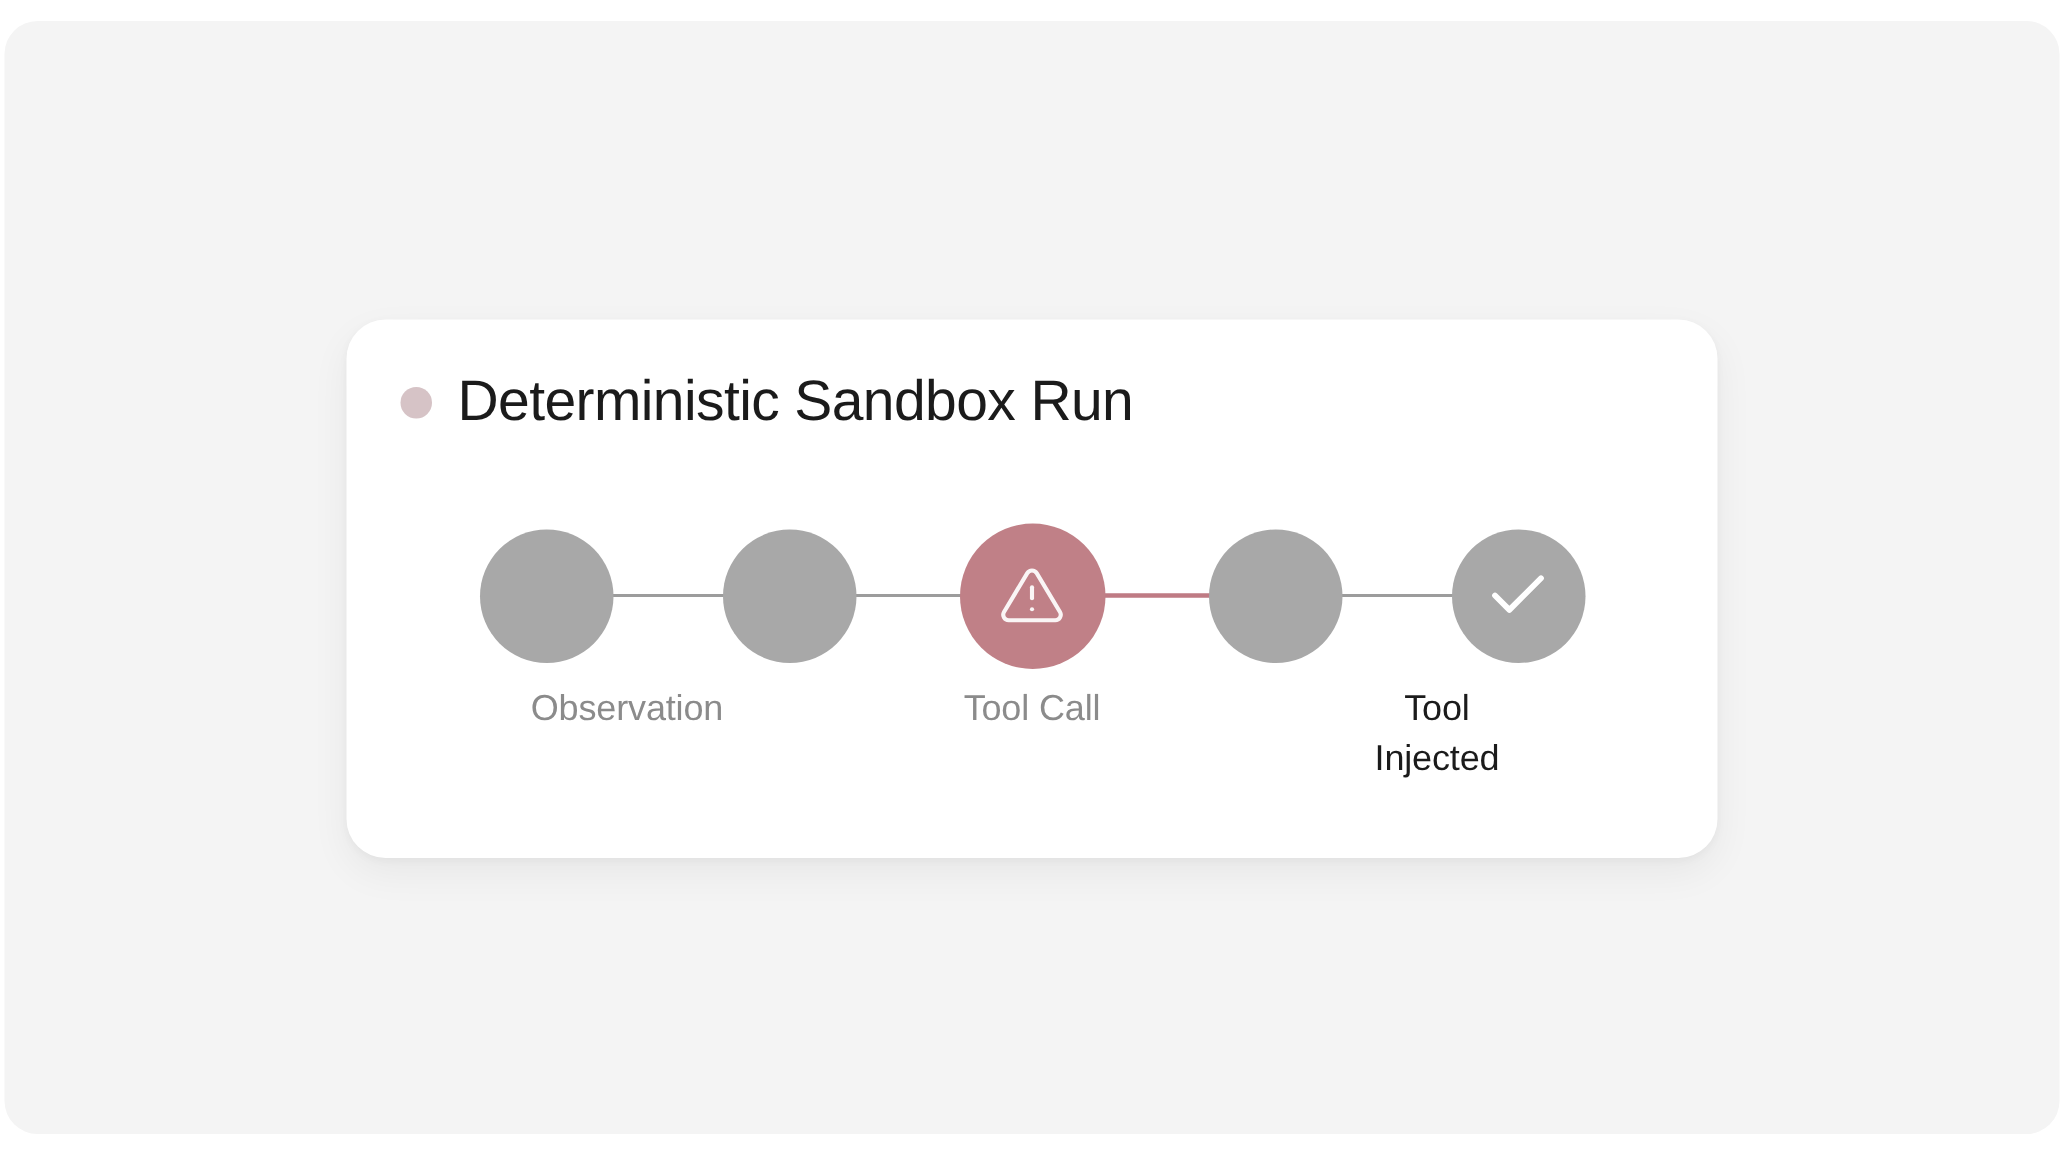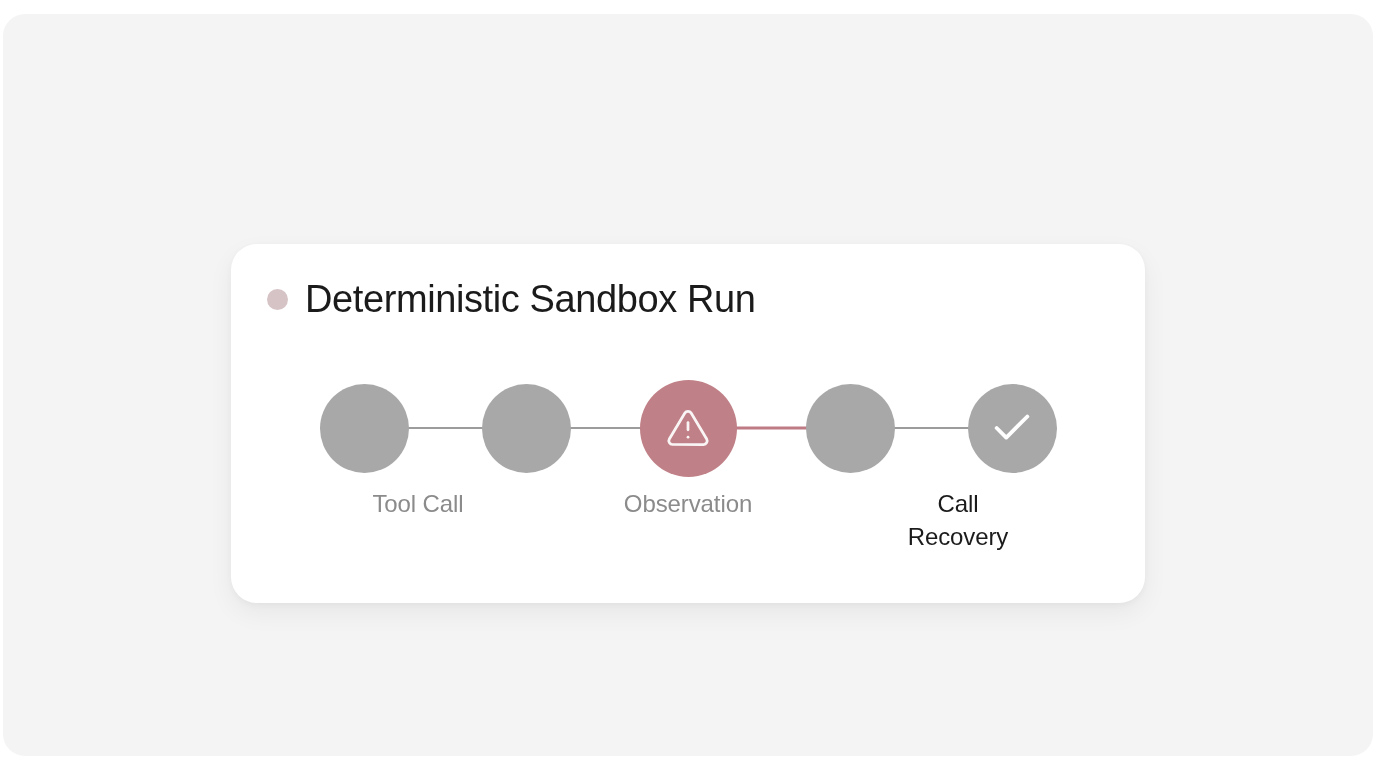--- a/index.html
+++ b/index.html
@@ -31,21 +31,20 @@
   .card {
     position: absolute;
     left: 228px;
     top: 199px;
     width: 914px;
     height: 359px;
     background: #ffffff;
     border-radius: 26px;
     box-shadow: 0 10px 26px rgba(0,0,0,0.055),
                 0 2px 6px rgba(0,0,0,0.035);
-    margin-top: 31px;
   }
 
   
   .card-header {
     position: absolute;
     left: 36px;
     top: 36px;
     display: flex;
     align-items: center;
     gap: 17px;
@@ -207,25 +206,25 @@
               </svg>
             </span>
           </div>
         </div>
 
       </div>
     </div>
 
     <div class="labels">
       <div class="label-slot">
+        <span class="label-line">Observation</span>
+      </div>
+      <div class="label-slot">
         <span class="label-line">Tool Call</span>
       </div>
-      <div class="label-slot">
-        <span class="label-line">Observation</span>
-      </div>
       <div class="label-slot emphasis">
-        <span class="label-line">Call</span>
-        <span class="label-line">Recovery</span>
+        <span class="label-line">Tool</span>
+        <span class="label-line">Injected</span>
       </div>
     </div>
 
   </div>
 </div>
 
 </body></html>

